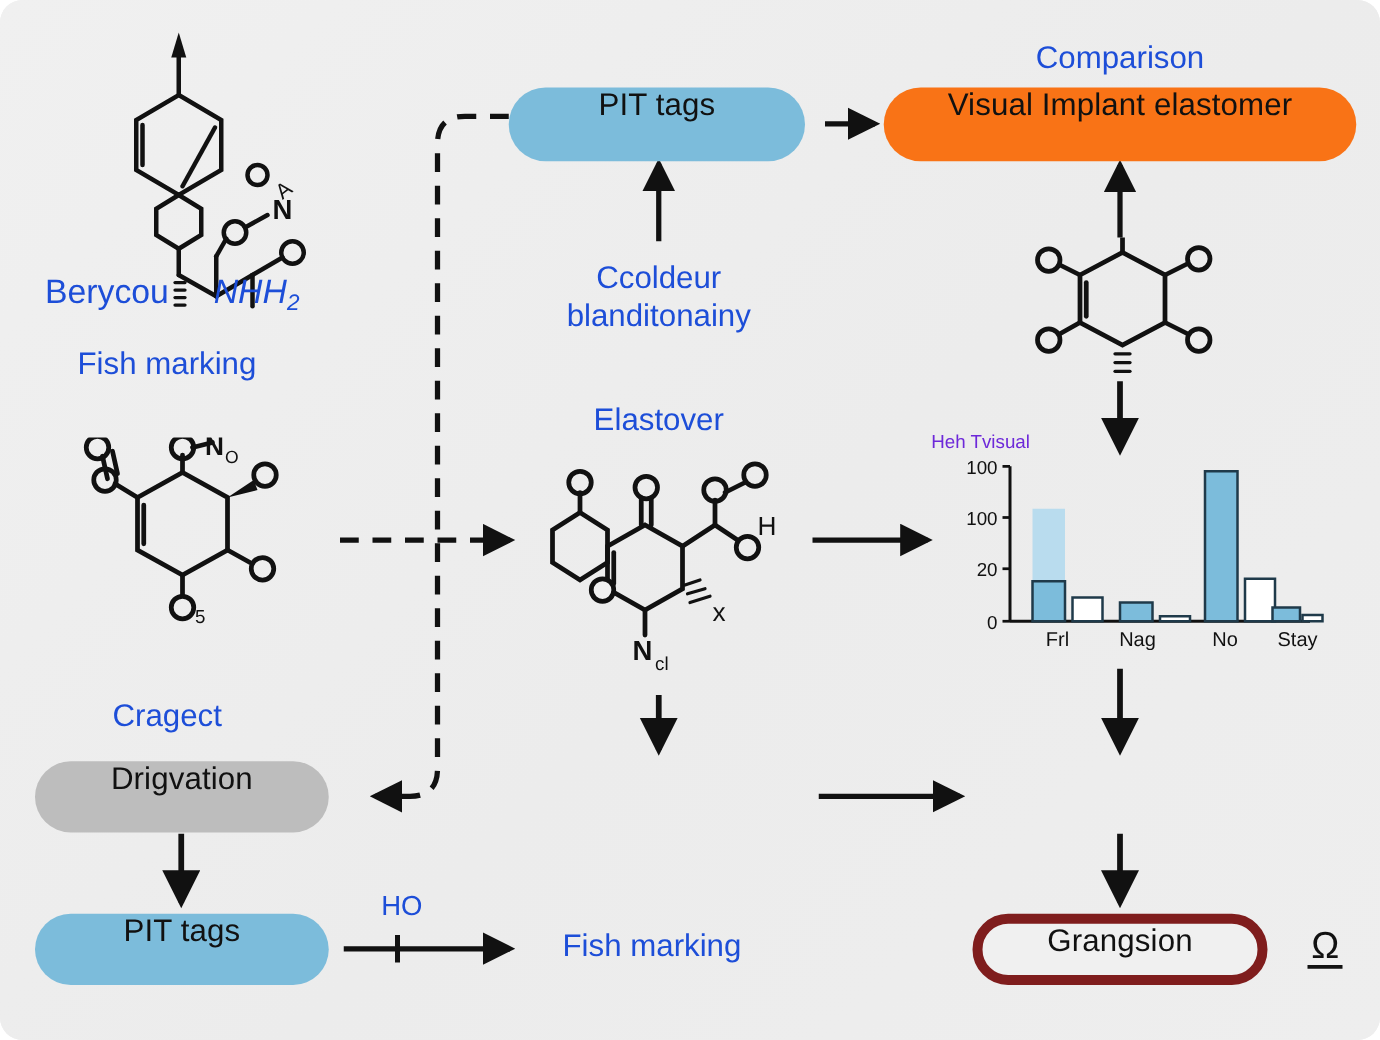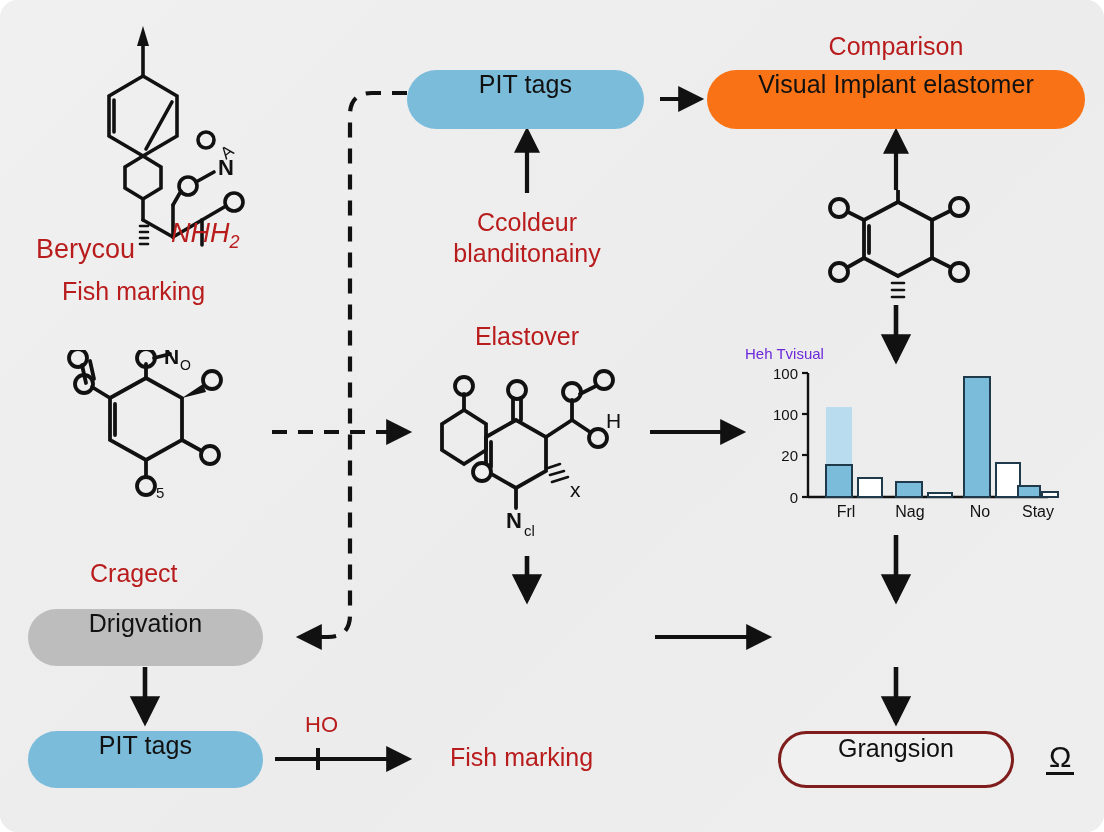--- a/index.html
+++ b/index.html
@@ -25,24 +25,24 @@
     border-radius:999px;
     color:#111;
     font-size:25px;
     letter-spacing:.1px;
     white-space:nowrap;
     box-sizing:border-box;
   }
   .node.blue{background:#7cbcdb;}
   .node.orange{background:#f97316;}
   .node.gray{background:#bdbdbd;}
-  .node.outline{background:#f0f0f0;border:3px solid #7f1d1d;}
+  .node.outline{background:#f0f0f0;border:8px solid #7f1d1d;}
   .label{
     position:absolute;z-index:3;
-    color:#b91c1c;white-space:nowrap;
+    color:#1d4ed8;white-space:nowrap;
     font-size:25px;
   }
   .label.center{transform:translateX(-50%);text-align:center;}
   .label.two-line{line-height:1.22;white-space:pre-line;}
   .mol{position:absolute;z-index:2;}
   .chart{position:absolute;z-index:3;}
   .chart-title{
     position:absolute;font-size:15px;color:#6d28d9;white-space:nowrap;
   }
   .omega{
@@ -122,21 +122,21 @@
         <line x1="110" y1="224" x2="118" y2="224"></line>
       </g>
       <circle cx="158" cy="166" r="9"></circle>
       <circle cx="204" cy="182" r="9"></circle>
       <circle cx="176" cy="120" r="8"></circle>
     </g>
     <text x="188" y="155" font-family="Liberation Sans, sans-serif" font-size="22" font-weight="bold" fill="#111">N</text>
     <text x="196" y="140" font-family="Liberation Sans, sans-serif" font-size="17" fill="#111" transform="rotate(-38 196 140)">A</text>
   </svg>
 
-  <div class="label" style="left:36px;top:234px;font-size:27px;">Berycou</div>
+  <div class="label" style="left:36px;top:218px;font-size:27px;">Berycou</div>
   <div class="label" style="left:171px;top:218px;font-size:27px;font-style:italic;">NHH<sub style="font-size:18px;">2</sub></div>
 
   <div class="label" style="left:62px;top:277px;">Fish marking</div>
 
   <svg class="mol" style="left:40px;top:350px;" width="220" height="180" viewBox="0 0 220 180">
     <g stroke="#111" stroke-width="3.8" fill="none" stroke-linecap="round">
 
       <polygon points="70,48 106,28 142,48 142,90 106,110 70,90"></polygon>
       <line x1="75" y1="54" x2="75" y2="85"></line>
 

